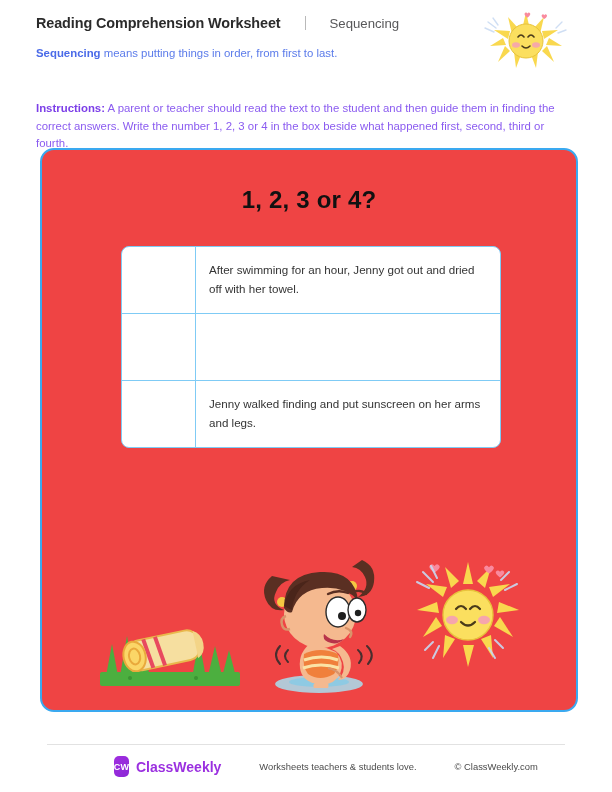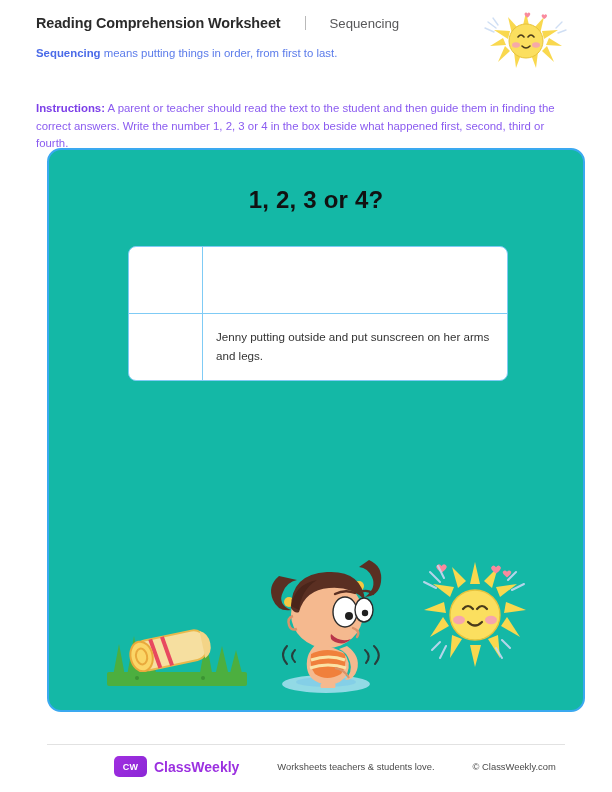--- a/index.html
+++ b/index.html
@@ -75,22 +75,21 @@
 
   
   .card {
     position: absolute;
     left: 40px;
     top: 148px;
     width: 538px;
     height: 564px;
     border: 2.4px solid #3aa9f0;
     border-radius: 14px;
-    background: #14b8a6;
-    margin-left: 7px;
+    background: #ef4444;
   }
 
   .card-heading {
     position: absolute;
     left: 0;
     right: 0;
     top: 36px;
     text-align: center;
     font-size: 24px;
     font-weight: bold;
@@ -162,21 +161,21 @@
     background: #e2e2e2;
   }
   .footer {
     position: absolute;
     left: 114px;
     top: 756px;
     display: flex;
     align-items: center;
   }
   .logo-badge {
-    width: 33px;
+    width: 15px;
     height: 21px;
     border-radius: 5px;
     background: linear-gradient(135deg, #a02ee0 0%, #8b27d6 100%);
     color: #fff;
     font-size: 9px;
     font-weight: bold;
     display: flex;
     align-items: center;
     justify-content: center;
     letter-spacing: 0.2px;
@@ -245,24 +244,28 @@
   </g>
 </svg>
 
 <div class="card">
 
   <div class="card-heading">1, 2, 3 or 4?</div>
 
   <div class="seq-table">
     <div class="seq-row">
       <div class="answer-box"></div>
+      <div class="seq-text">After swimming for an hour, Jenny got out and dried off with her towel.</div>
     </div>
     <div class="seq-row">
       <div class="answer-box"></div>
-      <div class="seq-text">Jenny putting outside and put sunscreen on her arms and legs.</div>
+    </div>
+    <div class="seq-row">
+      <div class="answer-box"></div>
+      <div class="seq-text">Jenny walked finding and put sunscreen on her arms and legs.</div>
     </div>
   </div>
 
   <svg class="towel-art" viewBox="0 0 140 90">
     <g fill="#4caf3f">
       <path d="M6,78 L12,46 L18,78 Z"></path>
       <path d="M20,78 L27,38 L34,78 Z"></path>
       <path d="M36,80 L43,44 L50,80 Z"></path>
       <path d="M92,80 L99,42 L106,80 Z"></path>
       <path d="M108,78 L115,48 L122,78 Z"></path>

